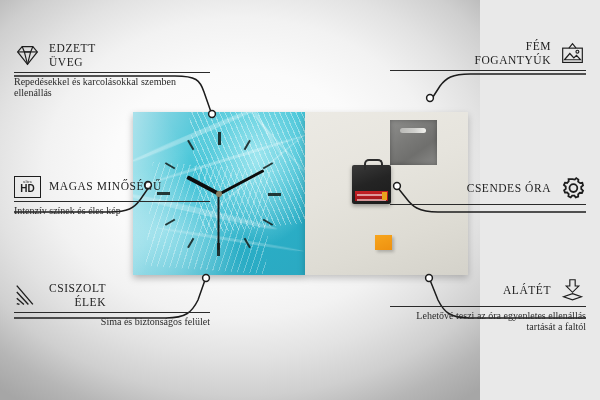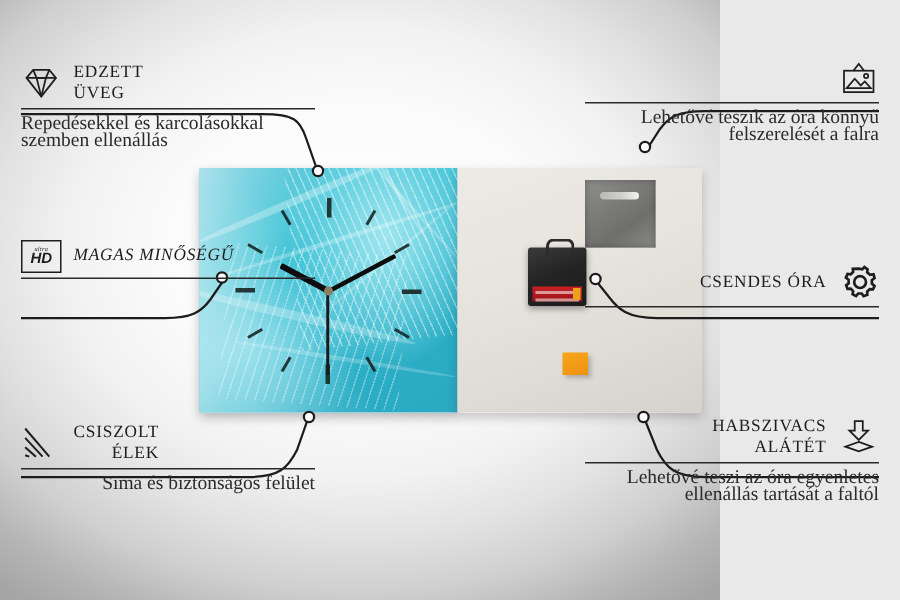--- a/index.html
+++ b/index.html
@@ -99,31 +99,31 @@
   .callout{position:absolute;width:196px;}
   .callout.left{text-align:left;}
   .callout.right{text-align:right;}
   .head{display:flex;align-items:center;gap:8px;}
   .callout.right .head{flex-direction:row-reverse;}
   .title{
     font-size:11.5px;letter-spacing:.55px;color:#1d1d1d;
     line-height:13.5px;text-transform:uppercase;font-weight:400;
   }
   .rule{height:1px;background:#2a2a2a;margin:3px 0 4px;}
-  .sub{font-size:13px;line-height:10.6px;color:#2b2b2b;}
+  .sub{font-size:10px;line-height:10.6px;color:#2b2b2b;}
   .ico{width:27px;height:25px;flex:0 0 27px;}
   .ico svg{display:block;width:27px;height:25px;}
   .hd-badge{
     width:25px;height:20px;border:1.4px solid #1d1d1d;flex:0 0 25px;
     display:flex;flex-direction:column;align-items:center;justify-content:center;line-height:1;
   }
   .hd-badge .u{font-size:4.2px;letter-spacing:.2px;color:#1d1d1d;}
   .hd-badge .h{font-size:10px;font-weight:700;color:#1d1d1d;font-family:"Liberation Sans",sans-serif;}
   #c-edzett{left:14px;top:42px;}
-  #c-nyomtatas{left:14px;top:160px;font-style:italic;}
+  #c-nyomtatas{left:14px;top:176px;}
   #c-csiszolt{left:14px;top:282px;text-align:right;}
   #c-fem{left:390px;top:40px;}
   #c-csendes{left:390px;top:176px;}
   #c-habszivacs{left:390px;top:278px;}
   #leaders{position:absolute;left:0;top:0;width:600px;height:400px;pointer-events:none;}
 </style>
 </head>
 <body>
 
 <div id="stage">
@@ -246,20 +246,21 @@
     <div class="head">
       <span class="hd-badge">
         <span class="u">ultra</span>
         <span class="h">HD</span>
       </span>
       <div>
         <div class="title">MAGAS MINŐSÉGŰ</div>
       </div>
     </div>
     <div class="rule"></div>
+    <div class="sub">Intenzív színek és éles kép</div>
   </div>
 
   <div class="callout left" id="c-csiszolt">
     <div class="head">
       <span class="ico">
         <svg viewBox="0 0 30 28">
             <g stroke="#1d1d1d" stroke-width="1.5" fill="none">
           <path d="M3 3 L21 24"></path>
               <path d="M3 10 L16 24"></path>
               <path d="M3 17 L11 24"></path>
@@ -281,23 +282,26 @@
       <span class="ico">
         <svg viewBox="0 0 30 28">
             <g fill="none" stroke="#1d1d1d" stroke-width="1.3">
           <rect x="4" y="8" width="22" height="16"></rect>
           <path d="M11 8 L15 3 L19 8"></path>
           <path d="M6 21 L12 14 L16.5 19 L19.5 16 L24 21 Z"></path>
           <circle cx="20.5" cy="12" r="1.6"></circle>
         </g>
           </svg>
       </span>
-    </div>
-    <div class="rule"></div>
-    <div class="sub">Lehetővé teszik az óra könnyű felszerelését a falra</div>
+      <div>
+        <div class="title">FÉM</div>
+        <div class="title">FOGANTYÚK</div>
+      </div>
+    </div>
+    <div class="rule"></div>
   </div>
 
   <div class="callout right" id="c-csendes">
     <div class="head">
       <span class="ico">
         <svg viewBox="0 0 30 28">
             <g fill="none" stroke="#1d1d1d" stroke-width="2">
           <path d="M15 3.5 L17.6 4 L19.2 2.3 L21.6 4 L21.3 6.3 L23.6 8 L26 7.6 L26.8 10.5 L24.8 12
                    L24.8 14.6 L26.8 16.4 L25.6 19 L23.2 18.8 L21.3 20.6 L21.4 23 L18.6 24 L17.2 22
                    L14.6 22 L13 24 L10.4 22.6 L10.8 20.3 L9 18.4 L6.6 18.6 L5.6 15.9 L7.5 14.4
@@ -317,21 +321,20 @@
     <div class="head">
       <span class="ico">
         <svg viewBox="0 0 30 28">
             <g fill="none" stroke="#1d1d1d" stroke-width="1.3">
           <path d="M12 2 L18 2 L18 9 L22 9 L15 16 L8 9 L12 9 Z"></path>
           <path d="M15 17.5 L25 21 L15 24.5 L5 21 Z"></path>
         </g>
           </svg>
       </span>
       <div>
-        <div class="title">HABSZIVACS</div>
         <div class="title">ALÁTÉT</div>
       </div>
     </div>
     <div class="rule"></div>
     <div class="sub">Lehetővé teszi az óra egyenletes ellenállás tartását a faltól</div>
   </div>
 
 </div>
 
 </body></html>

